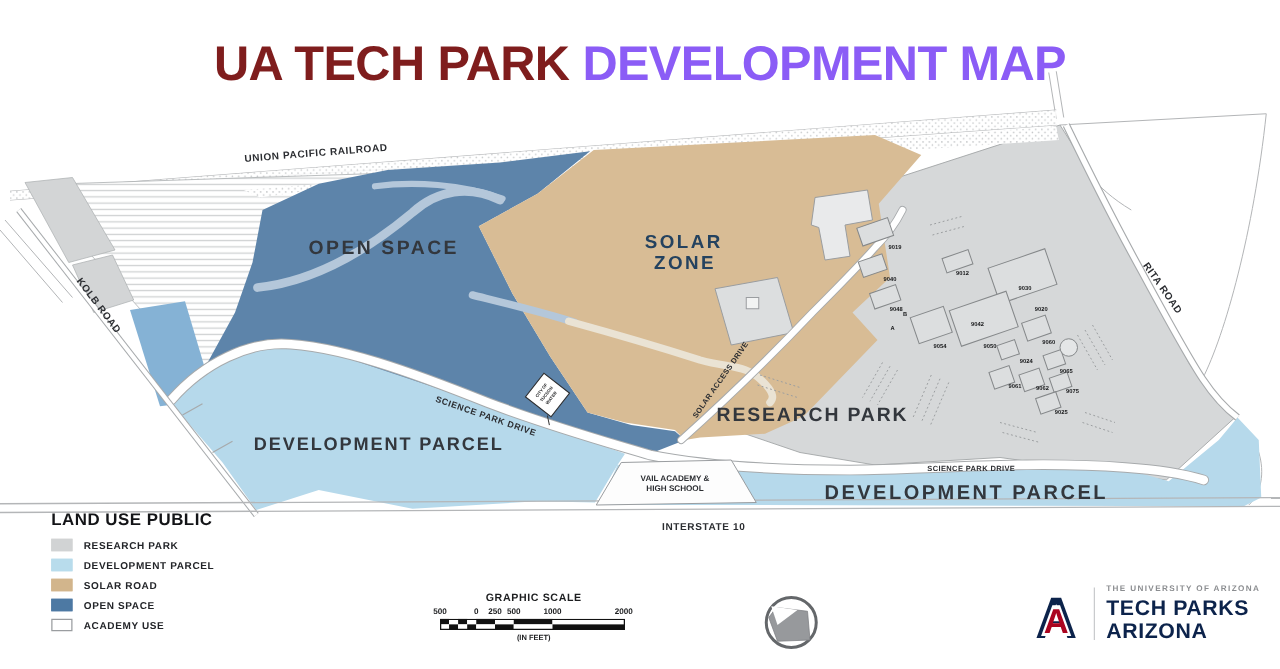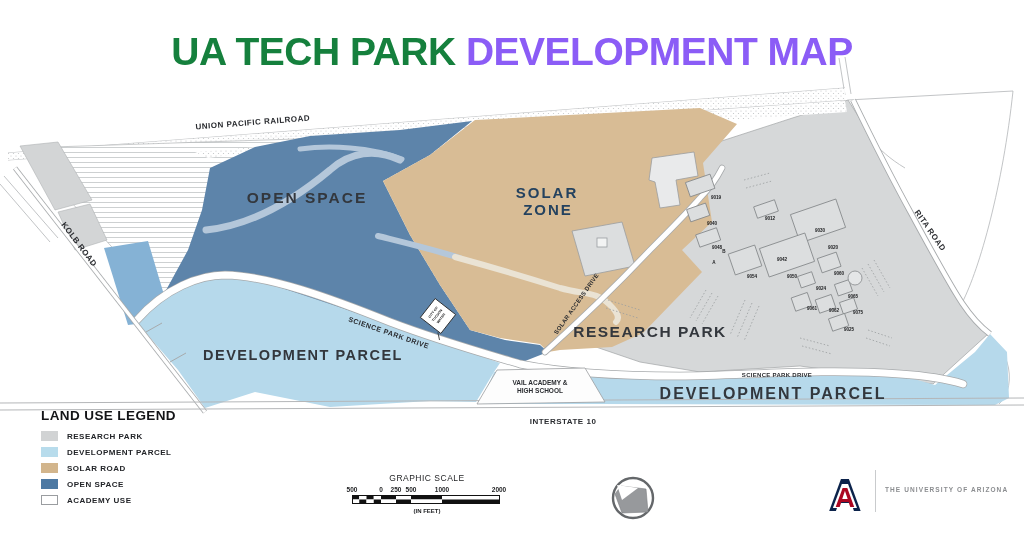--- a/index.html
+++ b/index.html
@@ -1,42 +1,42 @@
 <!DOCTYPE html>
 <html><head>
 <meta charset="utf-8">
 <style>
   html,body{margin:0;padding:0;background:#ffffff;}
   .page{position:relative;width:1024px;height:535px;background:#fff;overflow:hidden;
         font-family:"Liberation Sans",sans-serif;}
   
   .title{position:absolute;top:30px;left:0;width:100%;text-align:center;
          font-size:39px;font-weight:bold;letter-spacing:-0.5px;white-space:nowrap;}
-  .title .t1{color:#15803d;}
+  .title .t1{color:#7f1d1d;}
   .title .t2{color:#8b5cf6;}
   
   svg.map{position:absolute;left:0;top:0;}
   text{font-family:"Liberation Sans",sans-serif;}
   .region-label{font-weight:bold;fill:#33373d;text-anchor:middle;letter-spacing:2px;}
   .solar-label{font-weight:bold;fill:#24425f;text-anchor:middle;letter-spacing:2px;font-size:15px;}
   .road-label{font-weight:bold;fill:#2b2d31;text-anchor:middle;font-size:8px;letter-spacing:.5px;}
   .road-label-sm{font-weight:bold;fill:#2b2d31;text-anchor:middle;font-size:6px;letter-spacing:.3px;}
   .poi-label{font-weight:bold;fill:#2b2d31;text-anchor:middle;font-size:6.5px;}
   .tiny-label{font-weight:bold;fill:#1d1e20;text-anchor:middle;font-size:3.4px;}
   .bldg-label{font-weight:bold;fill:#1a1b1d;text-anchor:middle;font-size:4.6px;}
   
   .legend{position:absolute;left:41px;top:408px;}
   .legend-title{font-size:13.5px;font-weight:bold;letter-spacing:.4px;color:#131417;margin-bottom:8px;}
   .legend-item{display:flex;align-items:center;margin-top:6px;height:10px;}
   .swatch{width:17px;height:10px;margin-right:9px;border:1px solid transparent;box-sizing:border-box;}
   .legend-label{font-size:8px;font-weight:bold;letter-spacing:.5px;color:#232529;}
   
   .gscale{position:absolute;left:340px;top:473px;width:176px;height:48px;}
   .gscale .gtitle{position:absolute;left:87px;top:0;transform:translateX(-50%);
-                  font-size:8.5px;font-weight:normal;letter-spacing:.5px;color:#1d1e20;white-space:nowrap;}
+                  font-size:8.5px;font-weight:bold;letter-spacing:.5px;color:#1d1e20;white-space:nowrap;}
   .gscale .tick{position:absolute;top:13px;transform:translateX(-50%);
                 font-size:6.5px;font-weight:bold;color:#1d1e20;}
   .gscale .units{position:absolute;left:87px;top:35px;transform:translateX(-50%);
                  font-size:6px;font-weight:bold;color:#1d1e20;white-space:nowrap;}
   .gscale svg{position:absolute;left:12px;top:22px;}
   
   .logo{position:absolute;left:822px;top:468px;display:flex;align-items:center;}
   .logo .divider{width:1px;height:42px;background:#c9cbcd;margin:0 9px 0 7px;}
   .logo .inst{font-size:6.5px;letter-spacing:1.1px;color:#8b8d90;font-weight:bold;margin-bottom:3px;white-space:nowrap;}
   .logo .nm{font-size:17px;font-weight:bold;color:#0c234b;letter-spacing:.5px;line-height:18px;white-space:nowrap;}
@@ -216,21 +216,21 @@
     <text class="poi-label" x="540" y="393">HIGH SCHOOL</text>
 
     <g>
       <circle cx="633" cy="498" r="20" fill="#ffffff" stroke="#64676a" stroke-width="2.4"></circle>
       <path d="M621,486 L646,489 L648,512 L622,513 L615,494 Z" fill="#97999c" stroke="#7c7e81" stroke-width="0.6"></path>
       <path d="M617,485 L638,488 L622,500 Z" fill="#ffffff"></path>
     </g>
   </svg>
 
   <div class="legend">
-    <div class="legend-title">LAND USE LEGEND</div>
+    <div class="legend-title">LAND USE PUBLIC</div>
     <div class="legend-item">
       <span class="swatch" style="background: rgb(209, 211, 212); border-color: rgb(209, 211, 212);"></span>
       <span class="legend-label">RESEARCH PARK</span>
     </div>
     <div class="legend-item">
       <span class="swatch" style="background: rgb(184, 220, 236); border-color: rgb(184, 220, 236);"></span>
       <span class="legend-label">DEVELOPMENT PARCEL</span>
     </div>
     <div class="legend-item">
       <span class="swatch" style="background: rgb(210, 181, 140); border-color: rgb(210, 181, 140);"></span>
@@ -280,16 +280,18 @@
 
   <div class="logo">
     <svg width="46" height="46" viewBox="0 0 100 100">
       <text x="50" y="93" text-anchor="middle" font-family="DejaVu Serif, serif" font-weight="bold" font-size="102" fill="#0c234b">A</text>
       <text x="50" y="88" text-anchor="middle" font-family="DejaVu Serif, serif" font-weight="bold" font-size="78" fill="#ffffff">A</text>
       <text x="50" y="84" text-anchor="middle" font-family="DejaVu Serif, serif" font-weight="bold" font-size="60" fill="#ab0520">A</text>
     </svg>
     <div class="divider"></div>
     <div>
       <div class="inst">THE UNIVERSITY OF ARIZONA</div>
+      <div class="nm">TECH PARKS</div>
+      <div class="nm">ARIZONA</div>
     </div>
   </div>
 
 </div>
 
 </body></html>

